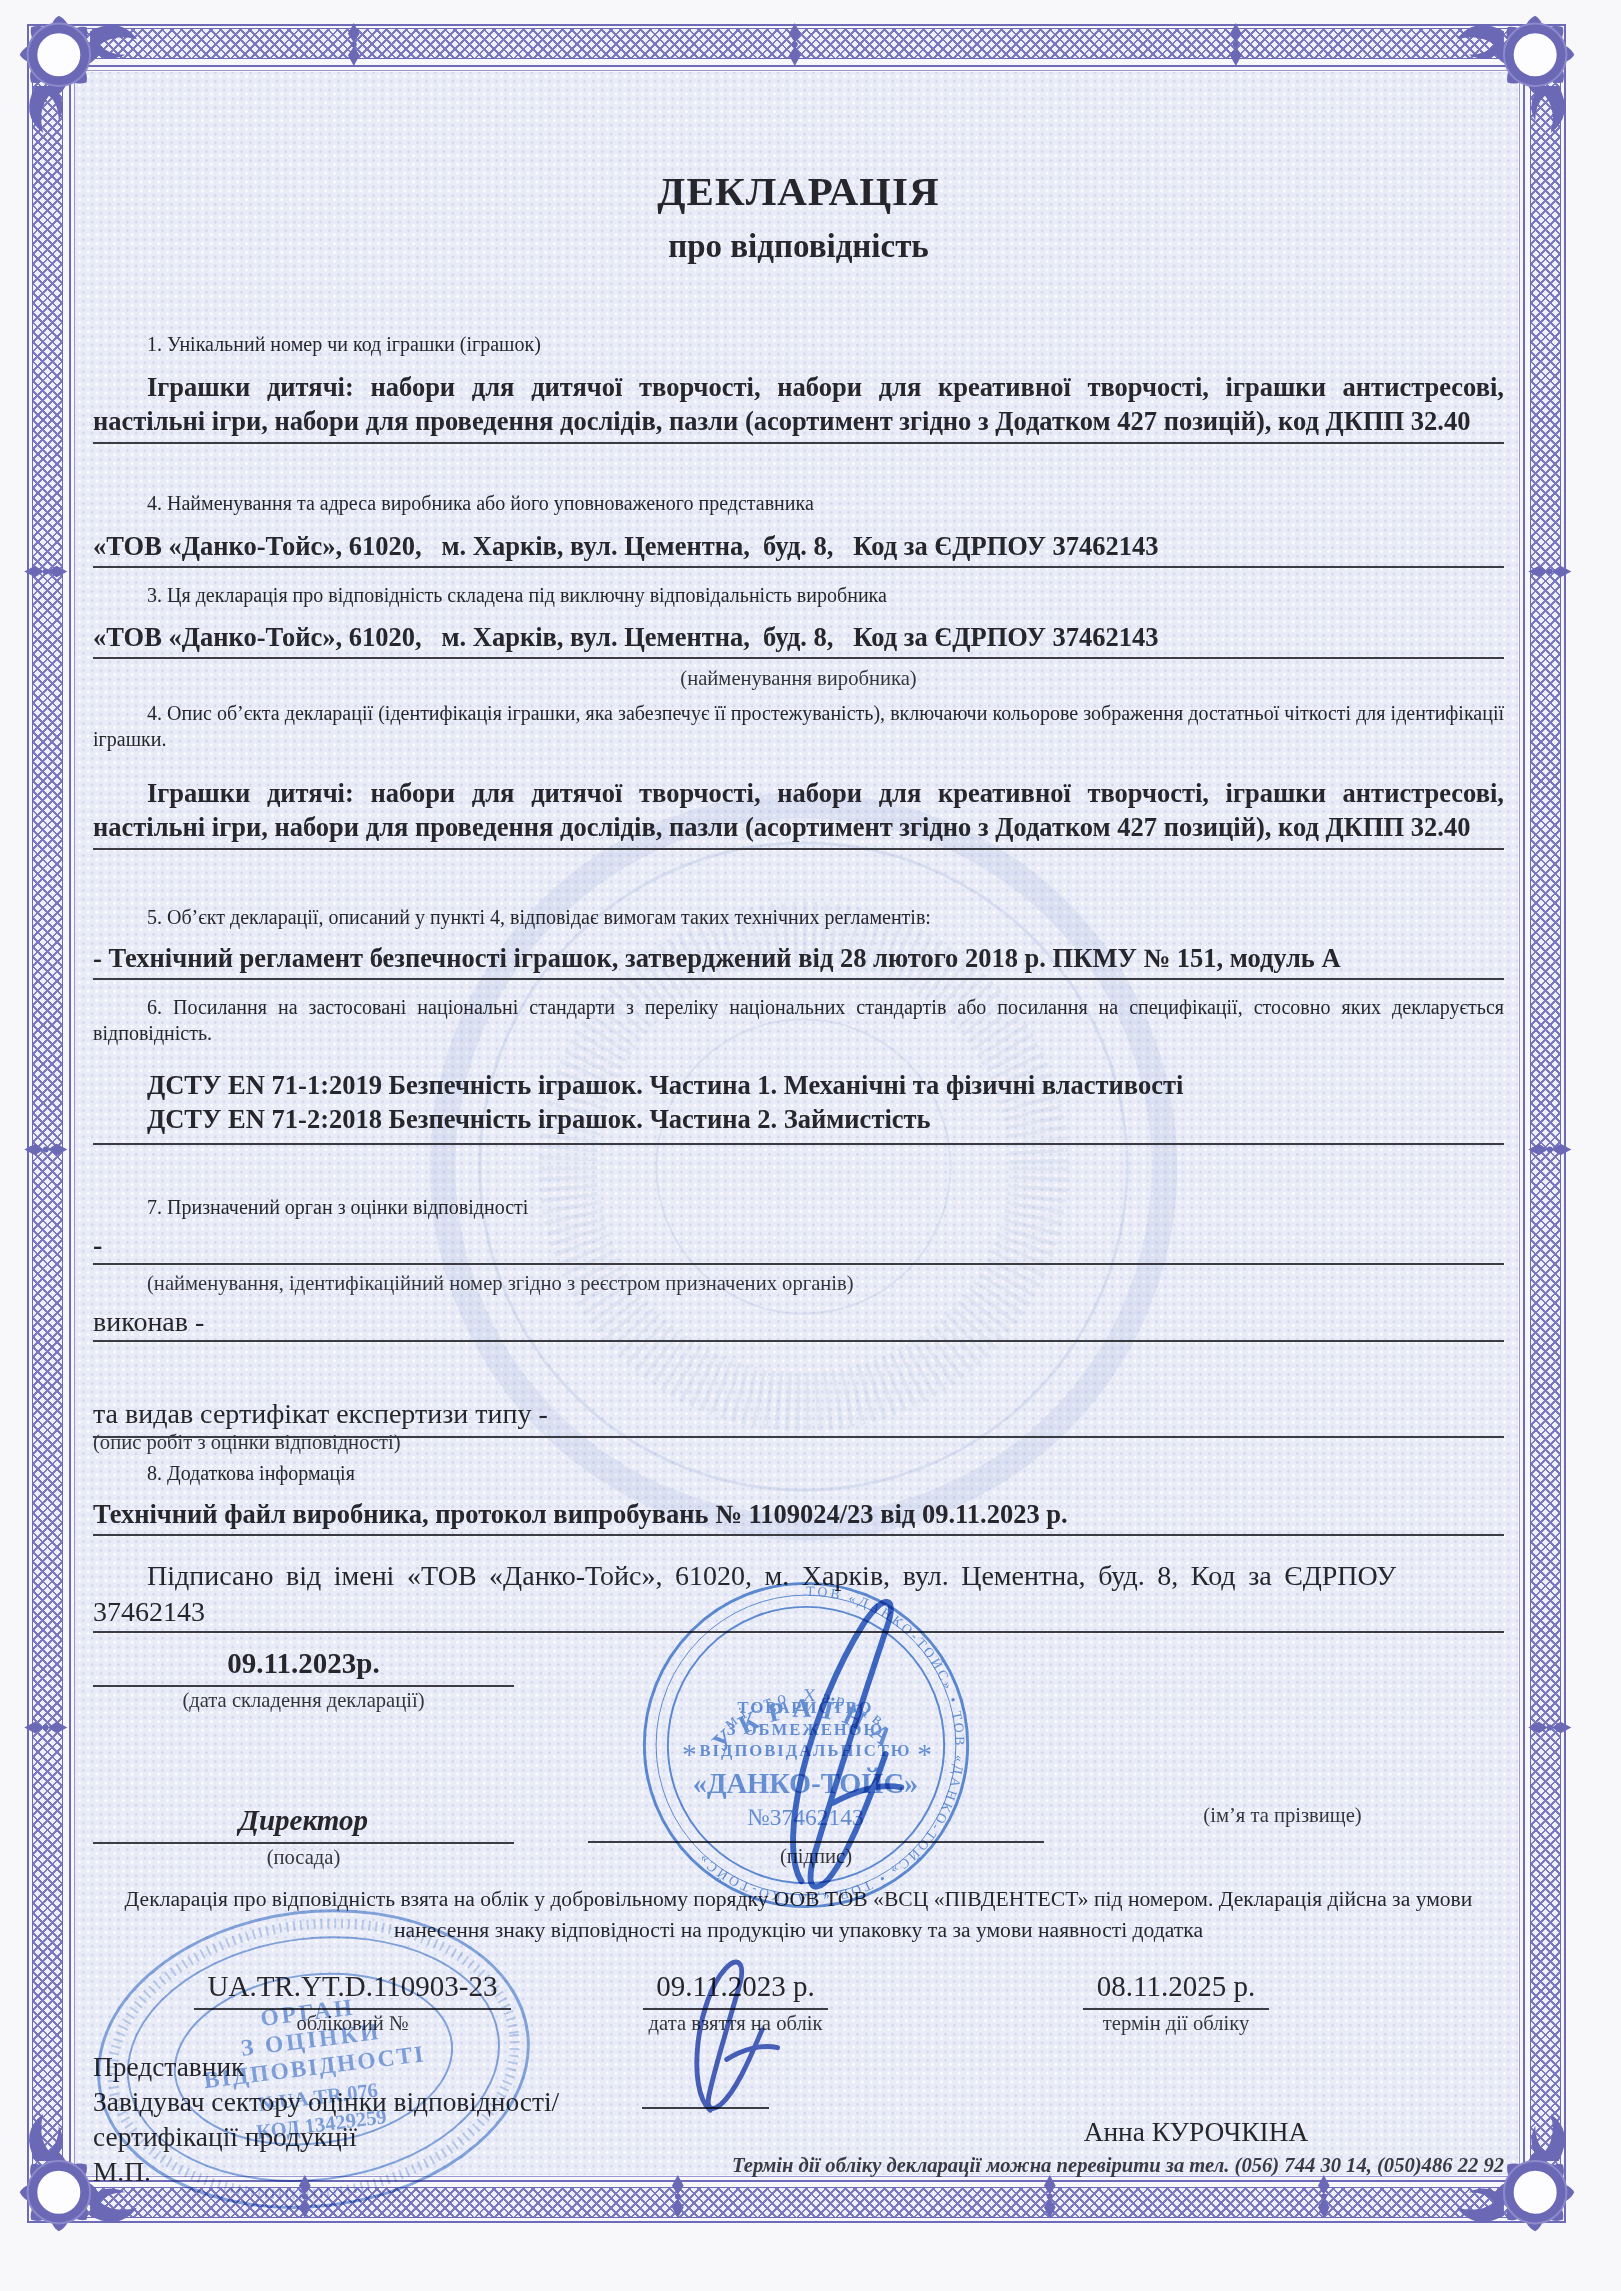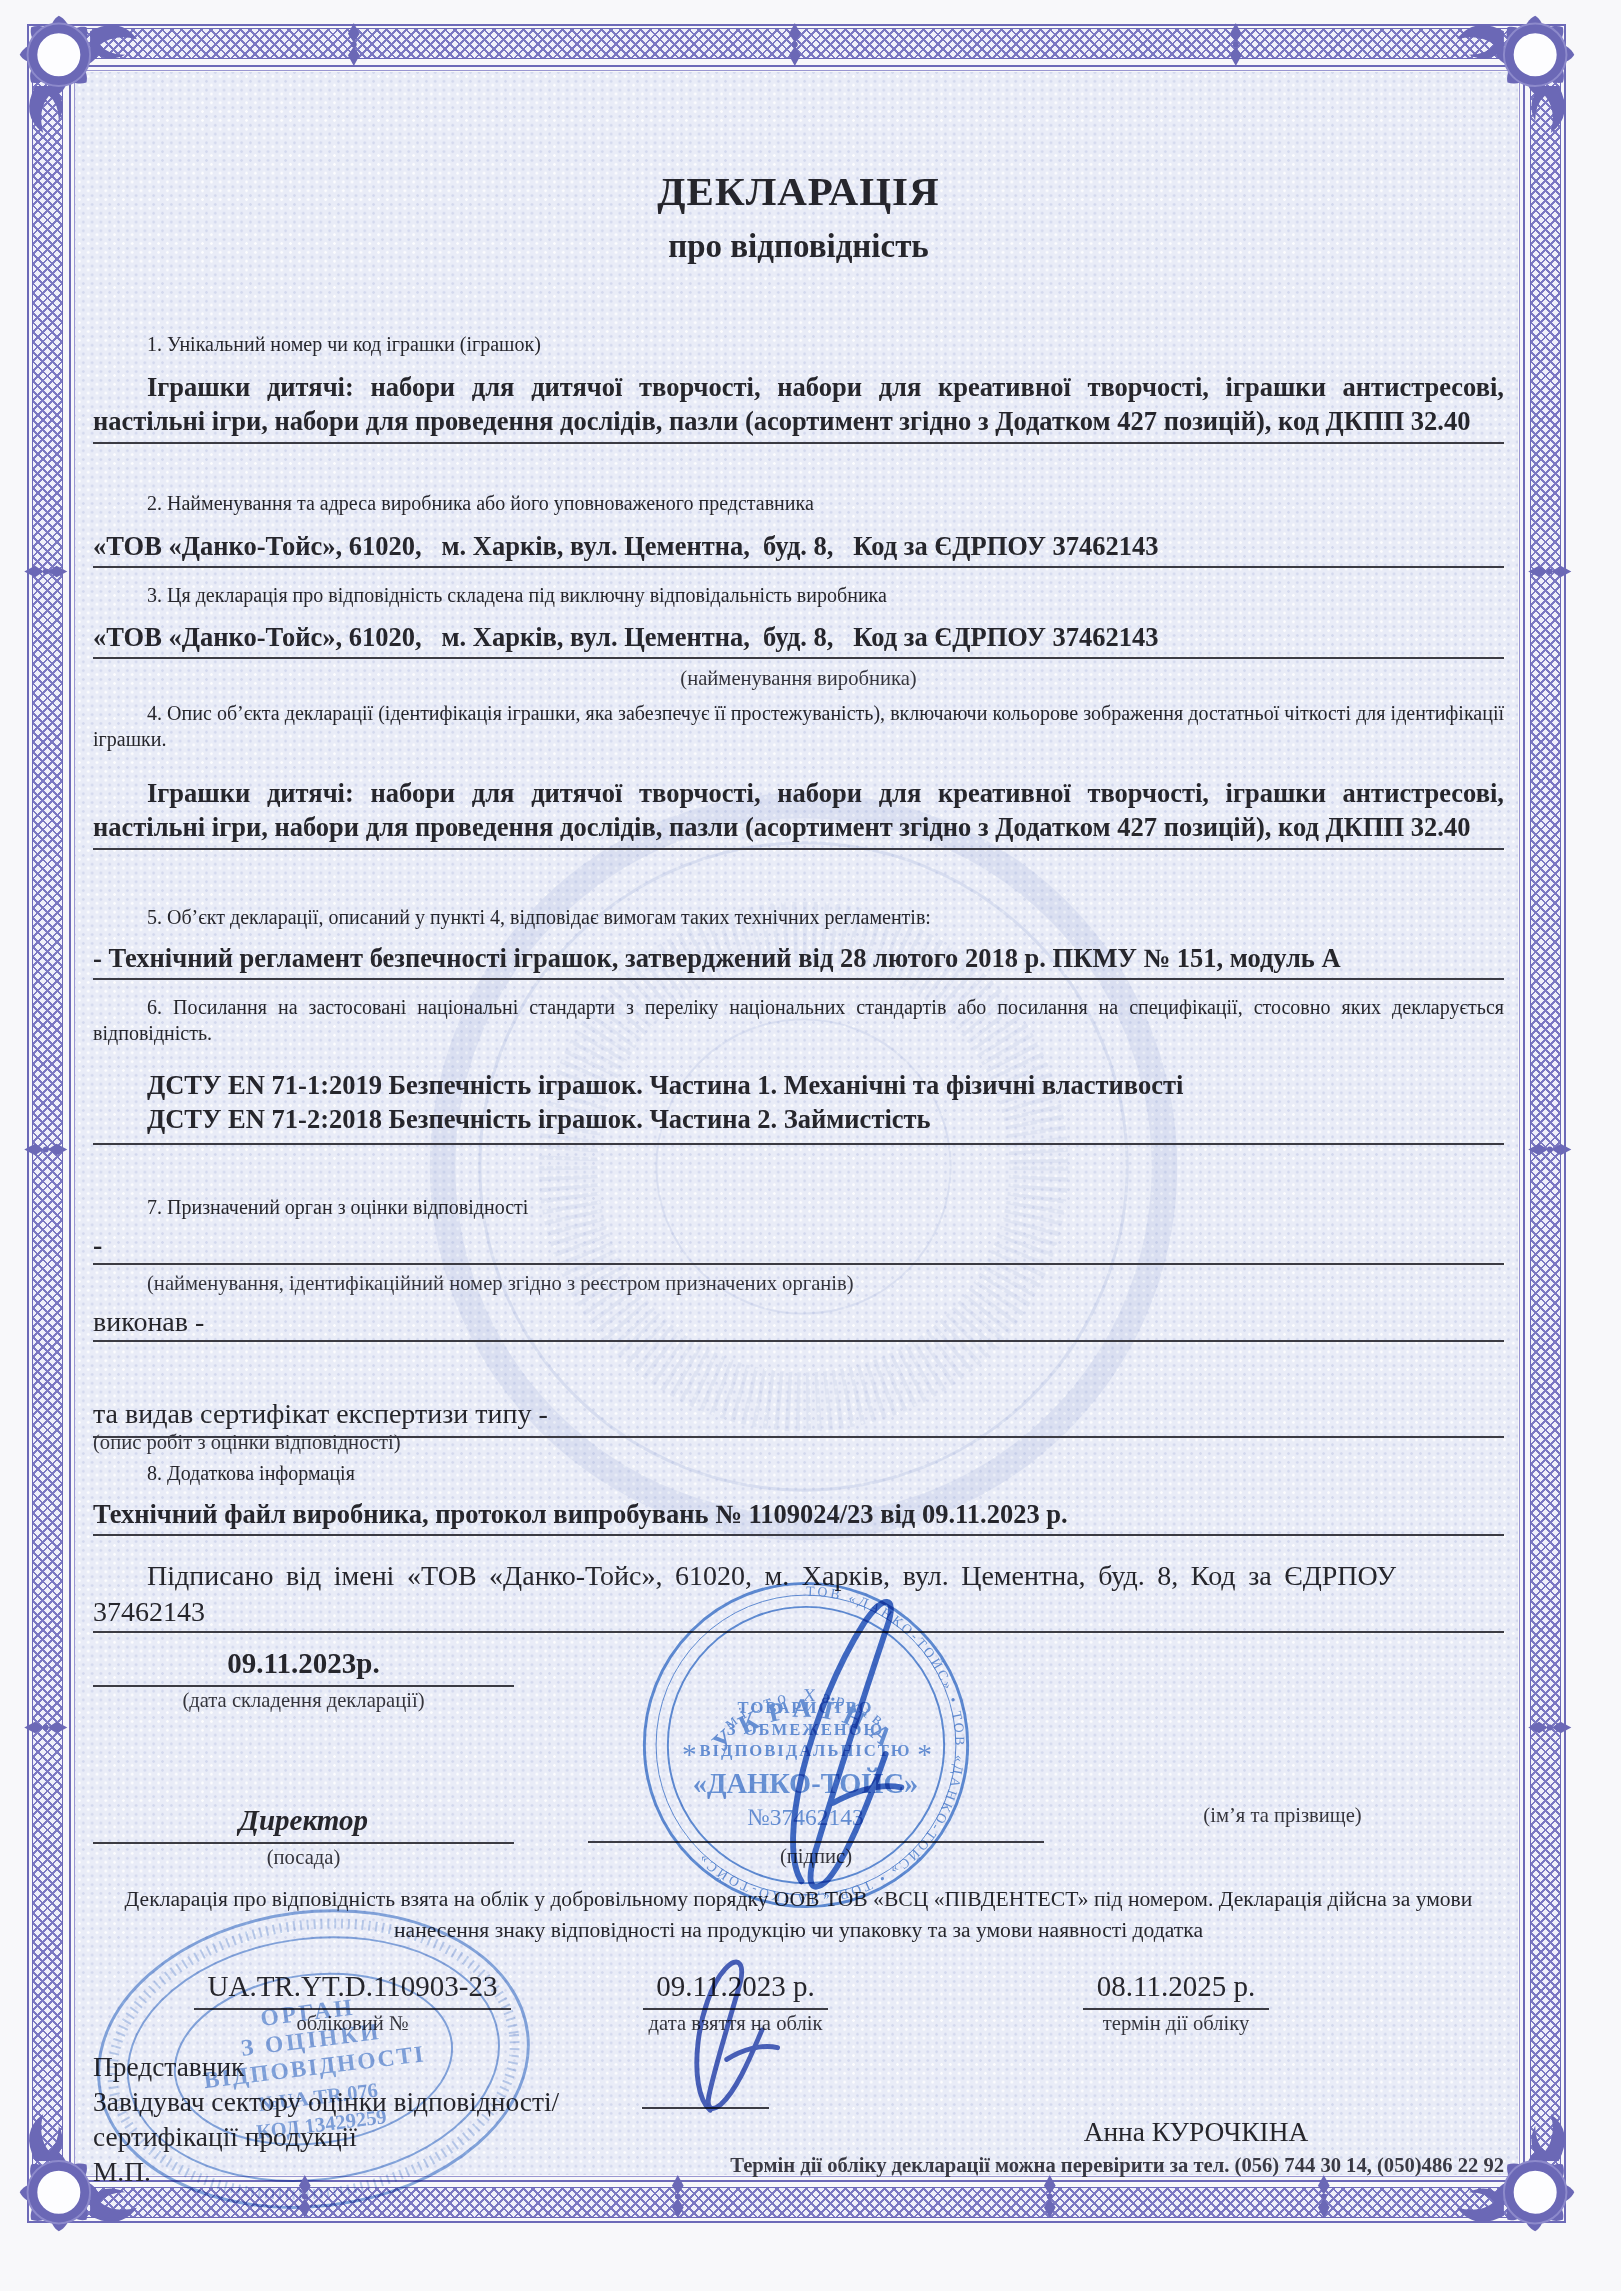--- a/index.html
+++ b/index.html
@@ -39,21 +39,21 @@
   .data-par{font-size:26.5px;font-weight:bold;text-align:justify;text-indent:54px;border-bottom:2px solid #3b3b43;padding-bottom:2.9px;}
   .rule-only{border-bottom:2px solid #3b3b43;}
   .cap{font-size:20.6px;color:#34343c;}
   .std{font-size:26.5px;font-weight:bold;padding-left:54px;}
   .title{font-size:41px;font-weight:bold;letter-spacing:1px;}
   .subtitle{font-size:33px;font-weight:bold;}
   .sig-name{font-size:29px;font-weight:bold;font-style:italic;}
   .val{font-size:29px;display:inline-block;border-bottom:2px solid #3b3b43;padding:0 13.7px 2px 13.7px;}
   .stamp{position:absolute;mix-blend-mode:multiply;z-index:4;}
   .pen{position:absolute;mix-blend-mode:multiply;z-index:5;}
-  .footer-note{font-size:20.6px;font-weight:bold;color:#3a3a44;text-align:right;}
+  .footer-note{font-size:20.6px;font-style:italic;font-weight:bold;color:#3a3a44;text-align:right;}
 </style>
 </head>
 <body>
 
 <div class="paper"></div>
 <div class="frame-outer"></div>
 <div class="band band-top"></div>
 <div class="band band-bottom"></div>
 <div class="band band-left"></div>
 <div class="band band-right"></div>
@@ -185,21 +185,21 @@
   <circle cx="390" cy="390" r="240" fill="none" stroke="rgba(130,150,205,.10)" stroke-width="60" stroke-dasharray="4 6"></circle>
   <circle cx="390" cy="390" r="150" fill="none" stroke="rgba(130,150,205,.16)" stroke-width="2"></circle>
 </svg>
 
 <div class="blk center title" style="top:165px;">ДЕКЛАРАЦІЯ</div>
 <div class="blk center subtitle" style="top:225px;">про відповідність</div>
 
 <div class="blk h" style="top:331px;">1. Унікальний номер чи код іграшки (іграшок)</div>
 <div class="blk data-par" style="top:370px;">Іграшки дитячі: набори для дитячої творчості, набори для креативної творчості, іграшки антистресові, настільні ігри, набори для проведення дослідів, пазли (асортимент згідно з Додатком 427 позицій), код ДКПП 32.40</div>
 
-<div class="blk h" style="top:490px;">2. Найменування та адреса виробника або його уповноваженого представника</div>
+<div class="blk h" style="top:490px;">4. Найменування та адреса виробника або його уповноваженого представника</div>
 <div class="blk data-line" style="top:529px;">«ТОВ «Данко-Тойс», 61020,   м. Харків, вул. Цементна,  буд. 8,   Код за ЄДРПОУ 37462143</div>
 
 <div class="blk h" style="top:582px;">3. Ця декларація про відповідність складена під виключну відповідальність виробника</div>
 <div class="blk data-line" style="top:620px;">«ТОВ «Данко-Тойс», 61020,   м. Харків, вул. Цементна,  буд. 8,   Код за ЄДРПОУ 37462143</div>
 <div class="blk center cap" style="top:665px;">(найменування виробника)</div>
 
 <div class="blk h" style="top:700px;">4. Опис об’єкта декларації (ідентифікація іграшки, яка забезпечує її простежуваність), включаючи кольорове зображення достатньої чіткості для ідентифікації іграшки.</div>
 <div class="blk data-par" style="top:776px;">Іграшки дитячі: набори для дитячої творчості, набори для креативної творчості, іграшки антистресові, настільні ігри, набори для проведення дослідів, пазли (асортимент згідно з Додатком 427 позицій), код ДКПП 32.40</div>
 
 <div class="blk h" style="top:904px;">5. Об’єкт декларації, описаний у пункті 4, відповідає вимогам таких технічних регламентів:</div>

